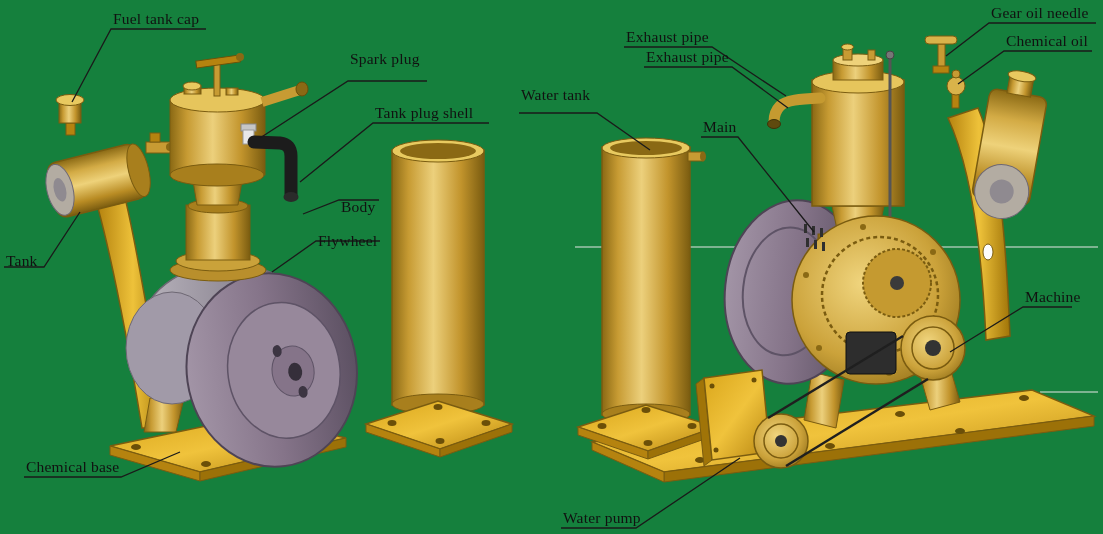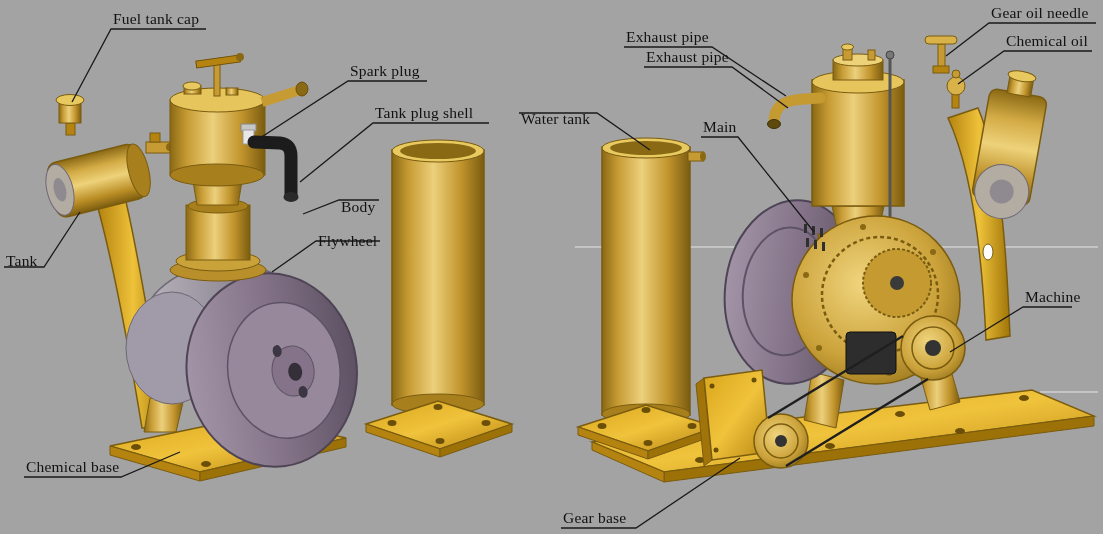--- a/index.html
+++ b/index.html
@@ -1,19 +1,19 @@
 <!DOCTYPE html>
 <html><head>
 <meta charset="utf-8">
 <style>
   html,body{margin:0;padding:0;background:#fff;}
   .canvas{
     position:relative;
     width:1103px;height:534px;
-    background:#a3a3a3;
+    background:#15803d;
     font-family:"Liberation Serif", serif;
     overflow:hidden;
   }
   .art{position:absolute;left:0;top:0;}
   .label{
     position:absolute;
     font-size:15.5px;
     line-height:18px;
     color:#111;
     white-space:nowrap;
@@ -311,28 +311,28 @@
       <polyline points="519,113 597,113 650,150"></polyline>
       <polyline points="701,137 738,137 814,232"></polyline>
       <polyline points="1096,23 989,23 946,56"></polyline>
       <polyline points="1092,51 1004,51 958,84"></polyline>
       <polyline points="1072,307 1023,307 950,352"></polyline>
       <polyline points="561,528 636,528 740,458"></polyline>
     </g>
   </svg>
 
   <span class="label" style="left:113px;top:10px">Fuel tank cap</span>
-  <span class="label" style="left:350px;top:62px">Spark plug</span>
+  <span class="label" style="left:350px;top:50px">Spark plug</span>
   <span class="label" style="left:375px;top:104px">Tank plug shell</span>
   <span class="label" style="left:341px;top:198px">Body</span>
   <span class="label" style="left:318px;top:232px">Flywheel</span>
   <span class="label" style="left:6px;top:252px">Tank</span>
   <span class="label" style="left:26px;top:458px">Chemical base</span>
   <span class="label" style="left:626px;top:28px">Exhaust pipe</span>
   <span class="label" style="left:646px;top:48px">Exhaust pipe</span>
-  <span class="label" style="left:521px;top:110px">Water tank</span>
+  <span class="label" style="left:521px;top:86px">Water tank</span>
   <span class="label" style="left:703px;top:118px">Main</span>
   <span class="label" style="left:991px;top:4px">Gear oil needle</span>
   <span class="label" style="left:1006px;top:32px">Chemical oil</span>
   <span class="label" style="left:1025px;top:288px">Machine</span>
-  <span class="label" style="left:563px;top:509px">Gear base</span>
+  <span class="label" style="left:563px;top:509px">Water pump</span>
 
 </div>
 
 </body></html>

